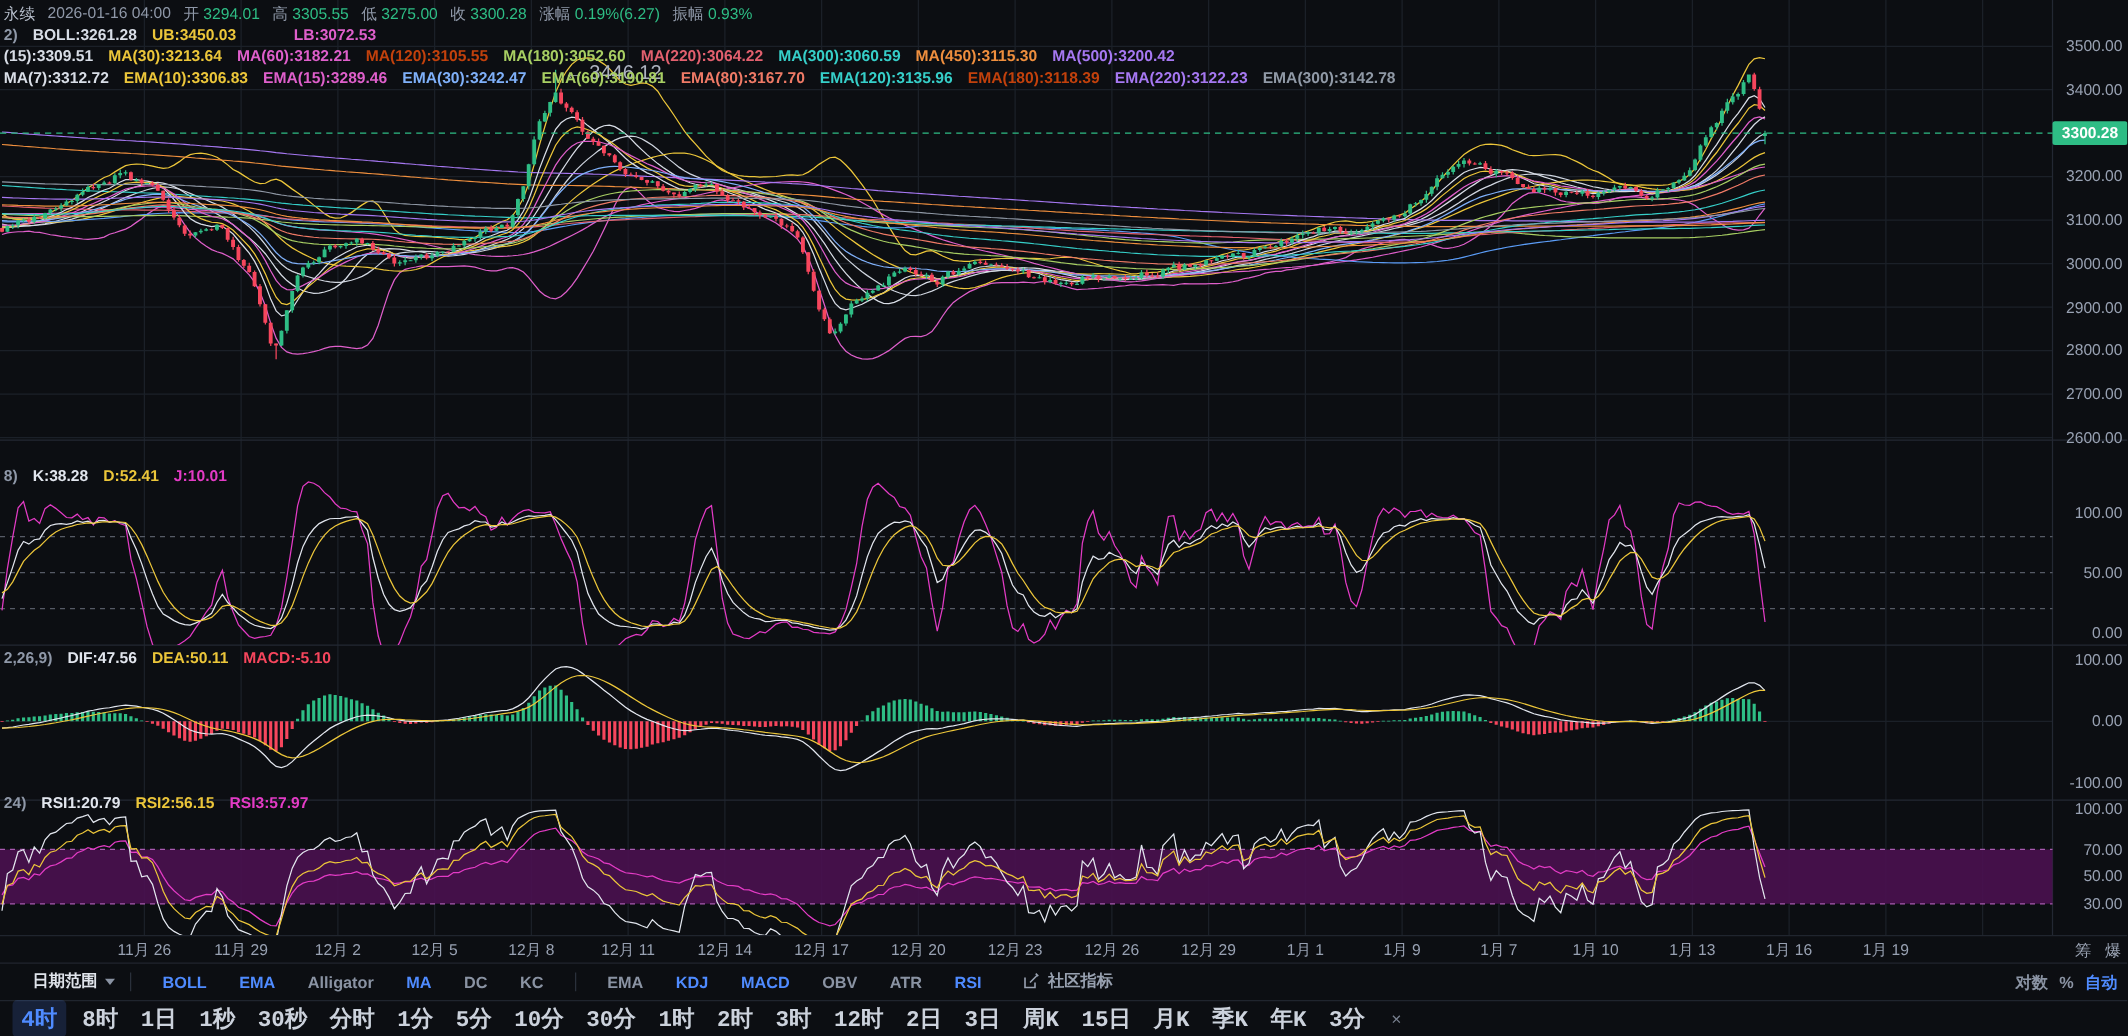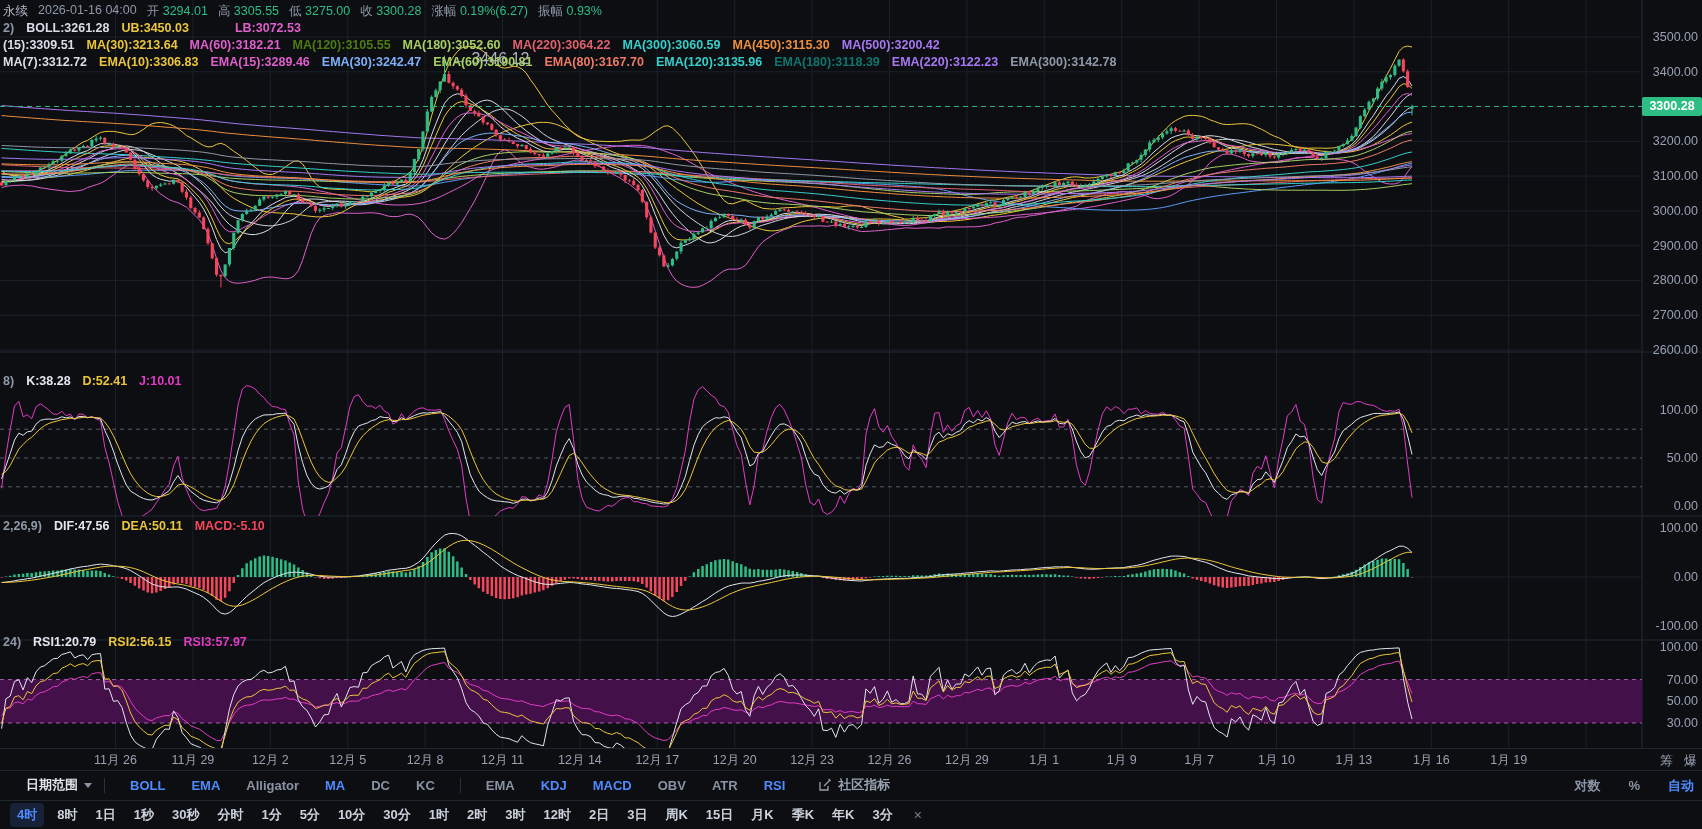--- a/index.html
+++ b/index.html
@@ -30,25 +30,25 @@
   #toolbar{position:absolute;left:0;top:770px;width:1702px;height:29px;border-top:1px solid #20252e;
            display:flex;align-items:center;font-size:13px;box-sizing:border-box;}
   #date-range{color:#dfe3ea;font-weight:700;margin-left:26px;display:flex;align-items:center;cursor:pointer;}
   .caret{width:0;height:0;border-left:4px solid transparent;border-right:4px solid transparent;
          border-top:5px solid #8a93a3;display:inline-block;margin-left:6px;}
   .tb-sep{width:1px;height:15px;background:#2a303b;margin:0 12px;}
   .tb-group{display:flex;align-items:center;}
   .tb-item{color:#8a93a3;font-weight:600;margin:0 13px;cursor:pointer;}
   .tb-item.active{color:#4f8bff;}
   #community{display:flex;align-items:center;gap:6px;color:#98a1b0;font-weight:600;margin-left:20px;cursor:pointer;}
-  #tb-right{position:absolute;right:8px;top:0;height:29px;display:flex;gap:28px;align-items:center;font-weight:600;}
+  #tb-right{position:absolute;right:8px;top:0;height:29px;display:flex;gap:9px;align-items:center;font-weight:600;}
   #tb-right .tb-item{margin:0;}
   #tf-bar{position:absolute;left:0;top:800px;width:1702px;height:29px;border-top:1px solid #20252e;
           display:flex;align-items:center;padding-left:6px;box-sizing:border-box;}
-  .tf-item{color:#ccd2dc;font-weight:700;font-size:13px;margin:0 9px;cursor:pointer;white-space:nowrap;}
+  .tf-item{color:#ccd2dc;font-weight:700;font-size:18px;margin:0 9px;cursor:pointer;white-space:nowrap;font-family:Liberation Mono, monospace;}
   .tf-item.active{color:#4f8bff;background:rgba(79,139,255,0.16);border-radius:4px;padding:3px 7px;margin:0 4px;}
   .tf-close{color:#78808f;margin-left:12px;font-size:14px;cursor:pointer;}
 </style>
 </head>
 <body>
 
 <div id="chart-wrap">
   <svg id="chart-svg" width="1702" height="748">
       <defs>
         <clipPath id="clip-price">
@@ -157,36 +157,36 @@
 <div class="legend-row" id="boll-row">
     <span class="tok" style="color: rgb(143, 152, 168);">2)</span>
     <span class="tok" style="color: rgb(216, 221, 230);">BOLL:3261.28</span>
     <span class="tok" style="color: rgb(236, 198, 58);">UB:3450.03</span>
     <span class="tok" style="color: rgb(223, 95, 203); padding-left: 34px;">LB:3072.53</span>
   </div>
 <div class="legend-row" id="ma-row">
     <span class="tok" style="color: rgb(216, 221, 230); text-align: right;">(15):3309.51</span>
     <span class="tok" style="color: rgb(236, 198, 58);">MA(30):3213.64</span>
     <span class="tok" style="color: rgb(223, 95, 203);">MA(60):3182.21</span>
-    <span class="tok" style="color: #4d7c0f;">MA(120):3105.55</span>
+    <span class="tok" style="color: #c2410c;">MA(120):3105.55</span>
     <span class="tok" style="color: rgb(168, 207, 99);">MA(180):3052.60</span>
     <span class="tok" style="color: rgb(226, 96, 110);">MA(220):3064.22</span>
     <span class="tok" style="color: rgb(54, 207, 201);">MA(300):3060.59</span>
     <span class="tok" style="color: rgb(239, 143, 62);">MA(450):3115.30</span>
     <span class="tok" style="color: rgb(166, 120, 242);">MA(500):3200.42</span>
   </div>
 <div class="legend-row" id="ema-row">
     <span class="tok" style="color: rgb(216, 221, 230);">MA(7):3312.72</span>
     <span class="tok" style="color: rgb(236, 198, 58);">EMA(10):3306.83</span>
     <span class="tok" style="color: rgb(223, 95, 203);">EMA(15):3289.46</span>
     <span class="tok" style="color: rgb(127, 176, 249);">EMA(30):3242.47</span>
     <span class="tok" style="color: rgb(168, 207, 99);">EMA(60):3190.81</span>
     <span class="tok" style="color: rgb(239, 122, 102);">EMA(80):3167.70</span>
     <span class="tok" style="color: rgb(54, 207, 201);">EMA(120):3135.96</span>
-    <span class="tok" style="color: #0f766e; text-align: right;">EMA(180):3118.39</span>
+    <span class="tok" style="color: #c2410c; text-align: right;">EMA(180):3118.39</span>
     <span class="tok" style="color: rgb(166, 120, 242);">EMA(220):3122.23</span>
     <span class="tok" style="color: rgb(144, 153, 166);">EMA(300):3142.78</span>
   </div>
 <div class="legend-row" id="kdj-row">
     <span class="tok" style="color: rgb(143, 152, 168);">8)</span>
     <span class="tok" style="color: rgb(226, 230, 238);">K:38.28</span>
     <span class="tok" style="color: rgb(236, 198, 58);">D:52.41</span>
     <span class="tok" style="color: rgb(227, 59, 197);">J:10.01</span>
   </div>
 <div class="legend-row" id="macd-row">

